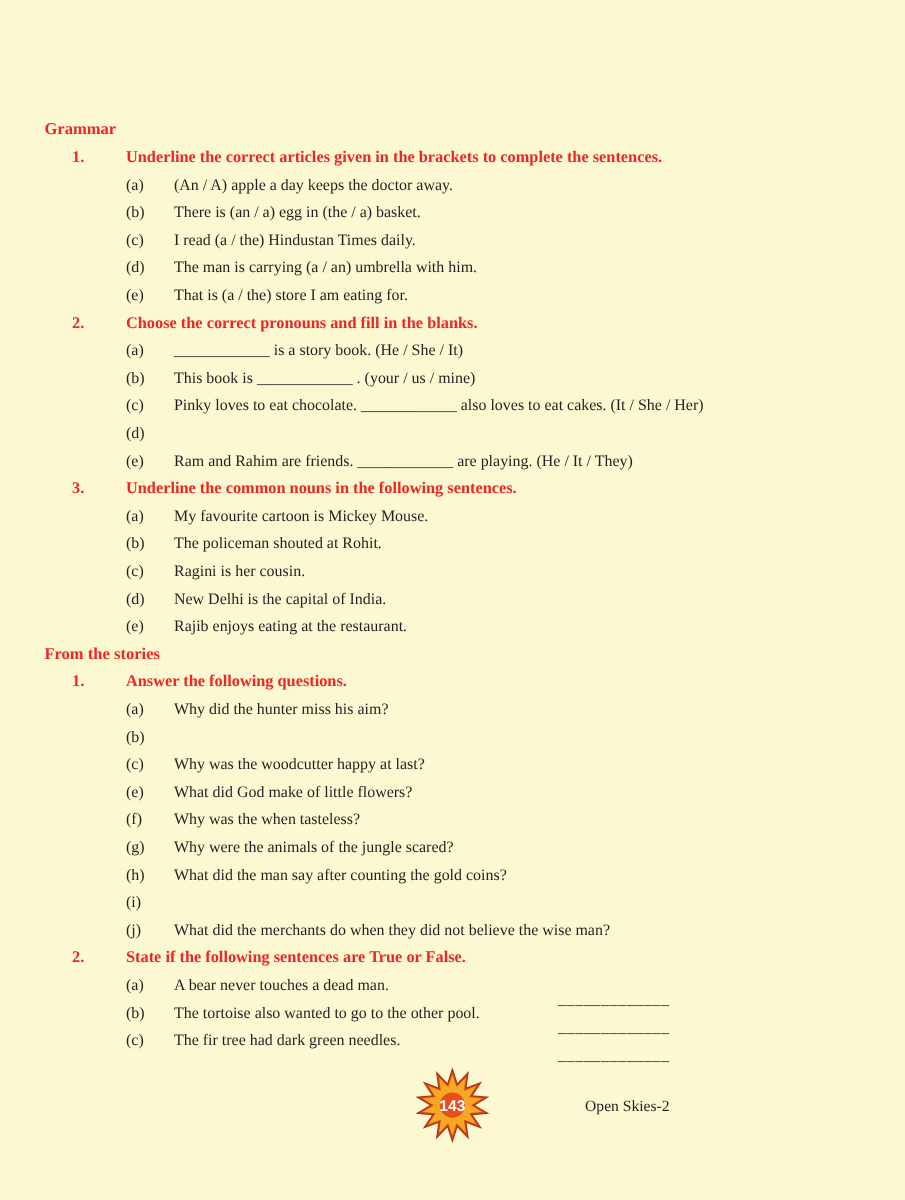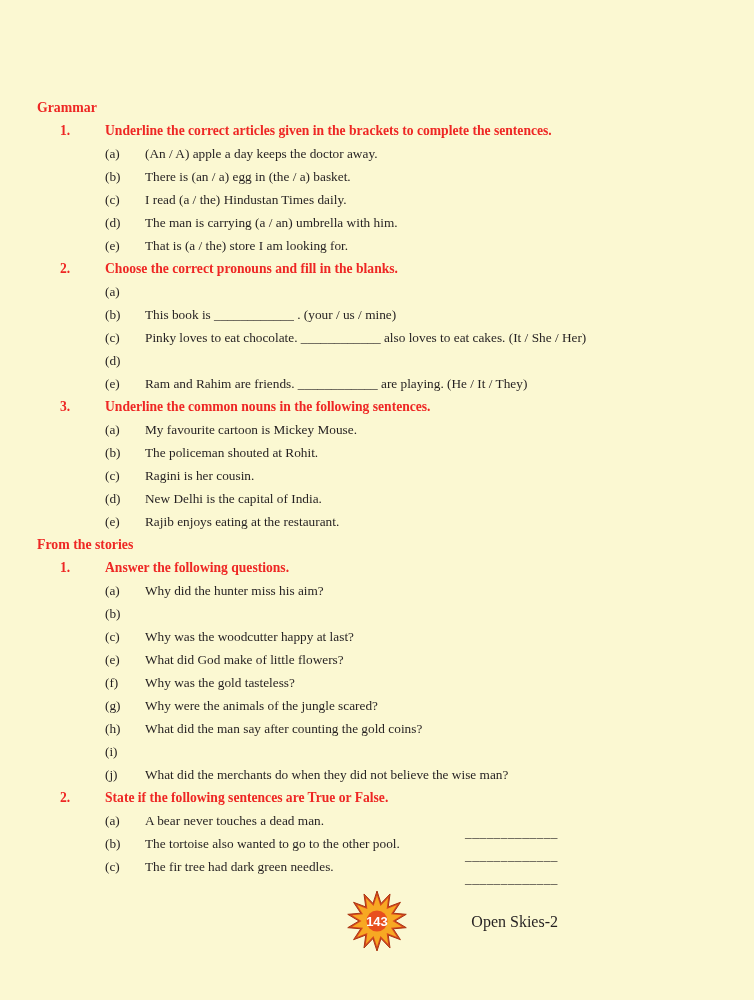--- a/index.html
+++ b/index.html
@@ -75,55 +75,55 @@
   .star-num {
     fill: #ffffff;
     font-family: "Liberation Sans", "DejaVu Sans", sans-serif;
     font-weight: bold;
     font-size: 13px;
   }
   .footer-right {
     position: absolute;
     right: 48px;
     top: 32px;
-    font-size: 16px;
+    font-size: 13px;
     line-height: 23px;
     color: #231f20;
   }
 </style>
 </head>
 <body style="--page-bg: #fbf8d2; --accent: #ee2724;">
 
 <div class="content">
     <div class="row heading-row">Grammar</div>
     <div class="row exercise-title-row"><span class="ex-num">1.</span><span class="ex-title">Underline the correct articles given in the brackets to complete the sentences.</span></div>
     <div class="row item-row"><span class="item-label">(a)</span><span class="item-text">(An / A) apple a day keeps the doctor away.</span></div>
     <div class="row item-row"><span class="item-label">(b)</span><span class="item-text">There is (an / a) egg in (the / a) basket.</span></div>
     <div class="row item-row"><span class="item-label">(c)</span><span class="item-text">I read (a / the) Hindustan Times daily.</span></div>
     <div class="row item-row"><span class="item-label">(d)</span><span class="item-text">The man is carrying (a / an) umbrella with him.</span></div>
-    <div class="row item-row"><span class="item-label">(e)</span><span class="item-text">That is (a / the) store I am looking for.</span></div>
+    <div class="row item-row"><span class="item-label">(e)</span><span class="item-text">That is (a / the) store I am eating for.</span></div>
     <div class="row exercise-title-row"><span class="ex-num">2.</span><span class="ex-title">Choose the correct pronouns and fill in the blanks.</span></div>
-    <div class="row item-row"><span class="item-label">(a)</span></div>
+    <div class="row item-row"><span class="item-label">(a)</span><span class="item-text">____________ is a story book. (He / She / It)</span></div>
     <div class="row item-row"><span class="item-label">(b)</span><span class="item-text">This book is ____________ . (your / us / mine)</span></div>
     <div class="row item-row"><span class="item-label">(c)</span><span class="item-text">Pinky loves to eat chocolate. ____________ also loves to eat cakes. (It / She / Her)</span></div>
     <div class="row item-row"><span class="item-label">(d)</span></div>
     <div class="row item-row"><span class="item-label">(e)</span><span class="item-text">Ram and Rahim are friends. ____________ are playing. (He / It / They)</span></div>
     <div class="row exercise-title-row"><span class="ex-num">3.</span><span class="ex-title">Underline the common nouns in the following sentences.</span></div>
     <div class="row item-row"><span class="item-label">(a)</span><span class="item-text">My favourite cartoon is Mickey Mouse.</span></div>
     <div class="row item-row"><span class="item-label">(b)</span><span class="item-text">The policeman shouted at Rohit.</span></div>
     <div class="row item-row"><span class="item-label">(c)</span><span class="item-text">Ragini is her cousin.</span></div>
     <div class="row item-row"><span class="item-label">(d)</span><span class="item-text">New Delhi is the capital of India.</span></div>
     <div class="row item-row"><span class="item-label">(e)</span><span class="item-text">Rajib enjoys eating at the restaurant.</span></div>
     <div class="row heading-row">From the stories</div>
     <div class="row exercise-title-row"><span class="ex-num">1.</span><span class="ex-title">Answer the following questions.</span></div>
     <div class="row item-row"><span class="item-label">(a)</span><span class="item-text">Why did the hunter miss his aim?</span></div>
     <div class="row item-row"><span class="item-label">(b)</span></div>
     <div class="row item-row"><span class="item-label">(c)</span><span class="item-text">Why was the woodcutter happy at last?</span></div>
     <div class="row item-row"><span class="item-label">(e)</span><span class="item-text">What did God make of little flowers?</span></div>
-    <div class="row item-row"><span class="item-label">(f)</span><span class="item-text">Why was the gold tasteless?</span></div>
+    <div class="row item-row"><span class="item-label">(f)</span><span class="item-text">Why was the when tasteless?</span></div>
     <div class="row item-row"><span class="item-label">(g)</span><span class="item-text">Why were the animals of the jungle scared?</span></div>
     <div class="row item-row"><span class="item-label">(h)</span><span class="item-text">What did the man say after counting the gold coins?</span></div>
     <div class="row item-row"><span class="item-label">(i)</span></div>
     <div class="row item-row"><span class="item-label">(j)</span><span class="item-text">What did the merchants do when they did not believe the wise man?</span></div>
     <div class="row exercise-title-row"><span class="ex-num">2.</span><span class="ex-title">State if the following sentences are True or False.</span></div>
     <div class="row item-row"><span class="item-label">(a)</span><span class="item-text">A bear never touches a dead man.</span><span class="item-blank">_____________</span></div>
     <div class="row item-row"><span class="item-label">(b)</span><span class="item-text">The tortoise also wanted to go to the other pool.</span><span class="item-blank">_____________</span></div>
     <div class="row item-row"><span class="item-label">(c)</span><span class="item-text">The fir tree had dark green needles.</span><span class="item-blank">_____________</span></div>
   </div>
 

